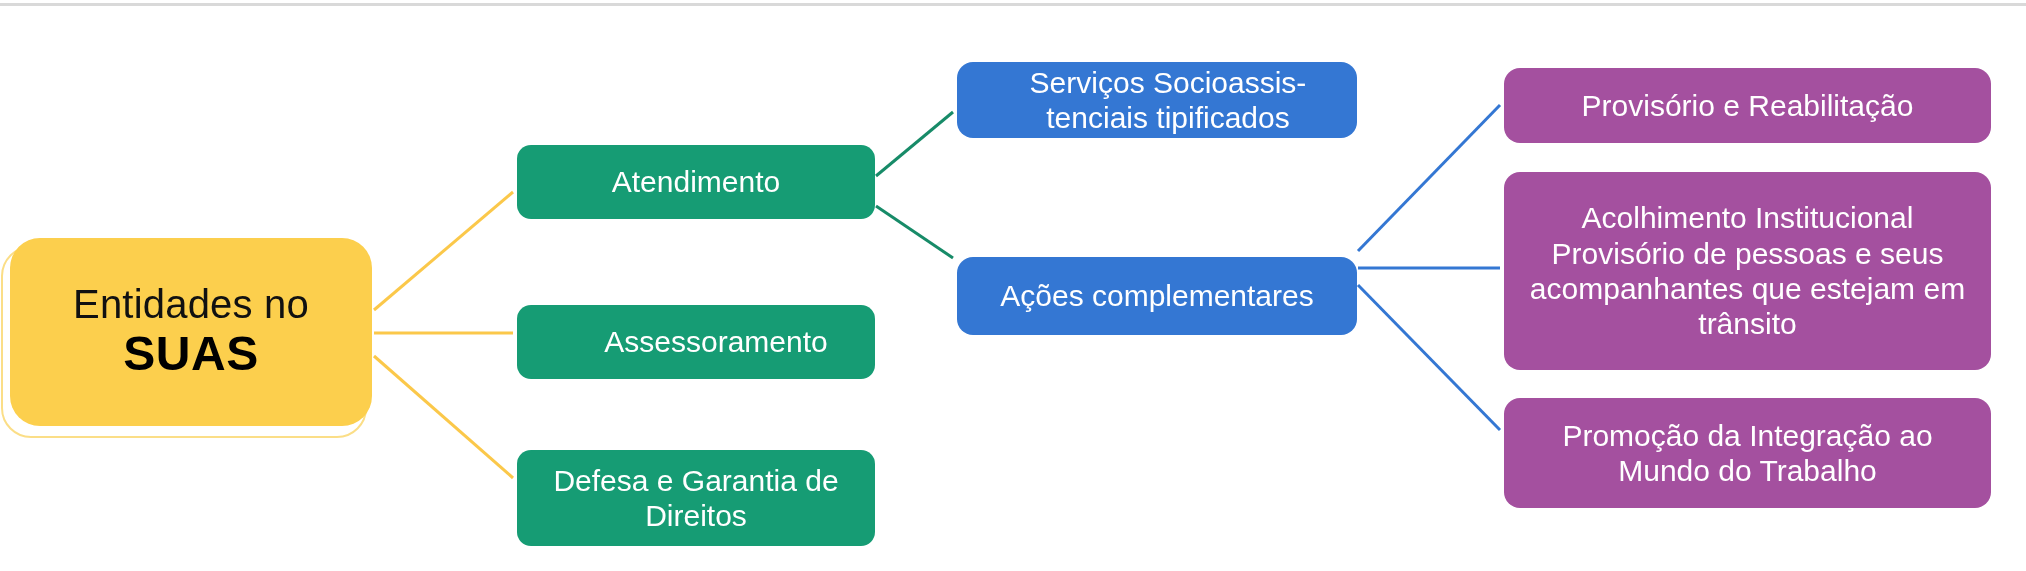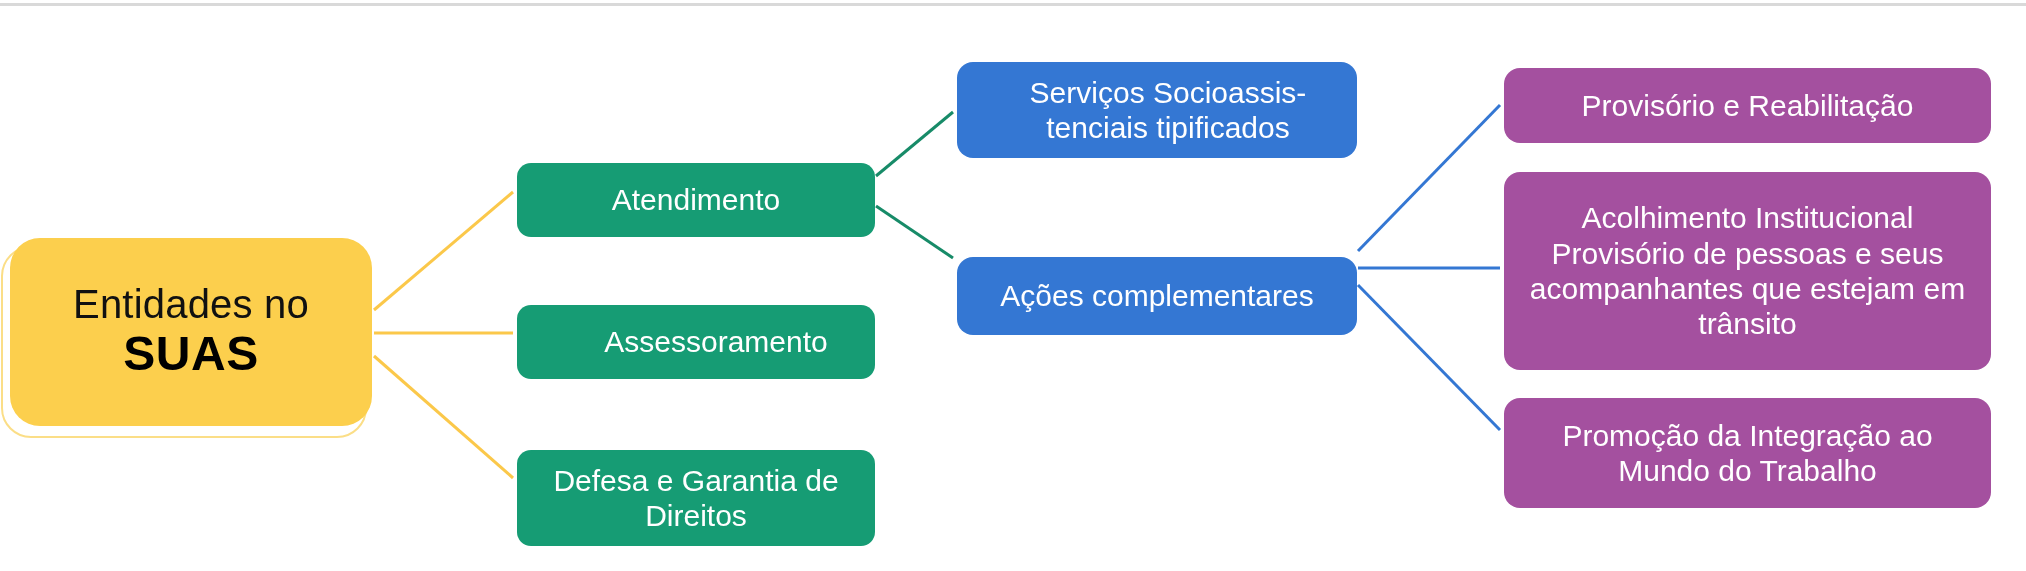--- a/index.html
+++ b/index.html
@@ -93,33 +93,33 @@
   }
 
   
   .node-green {
     left: 517px;
     width: 358px;
     background: #169C74;
     border-radius: 14px;
     font-size: 30px;
   }
-  #green-atendimento { top: 163px; height: 74px; }
+  #green-atendimento { top: 145px; height: 74px; }
   #green-assessoramento { top: 305px; height: 74px; padding-left: 40px; }
   #green-defesa { top: 450px; height: 96px; }
 
   
   .node-blue {
     left: 957px;
     width: 400px;
     background: #3477D3;
     border-radius: 16px;
     font-size: 30px;
   }
-  #blue-servicos { top: 62px; height: 96px; padding-left: 22px; }
+  #blue-servicos { top: 62px; height: 76px; padding-left: 22px; }
   #blue-acoes { top: 228px; height: 78px; margin-top: 29px; }
 
   
   .node-purple {
     left: 1504px;
     width: 487px;
     background: #A4509F;
     border-radius: 16px;
     font-size: 30px;
   }

